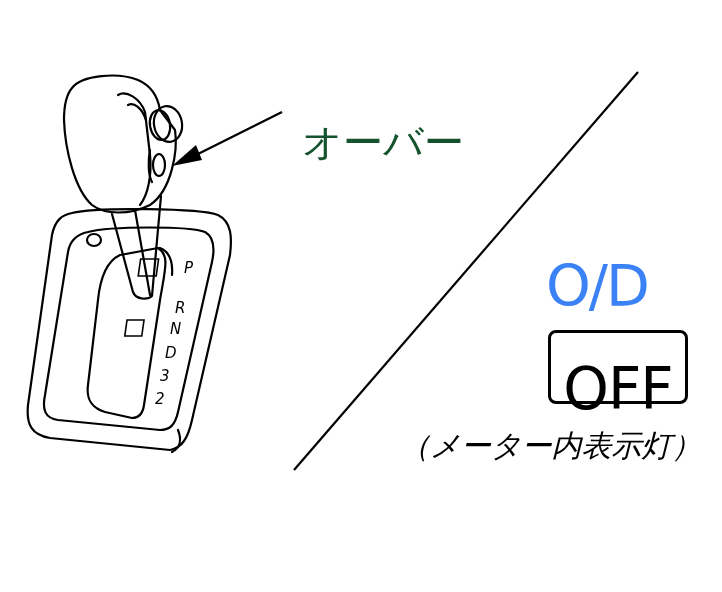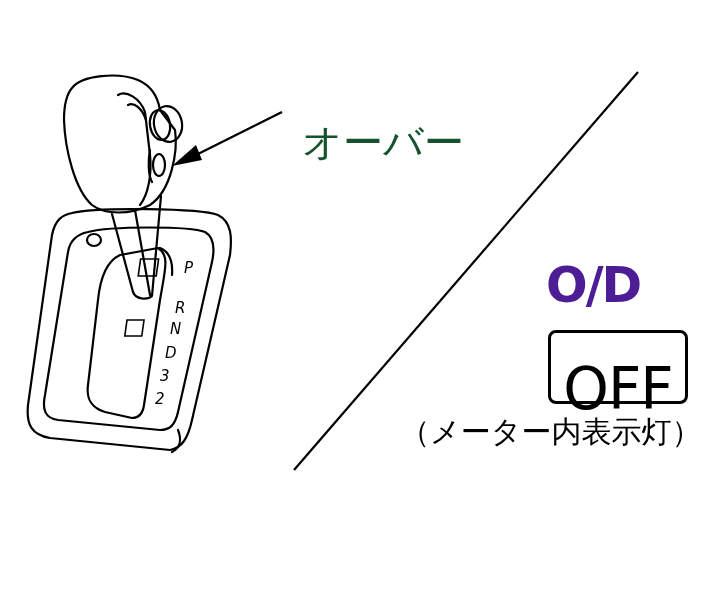--- a/index.html
+++ b/index.html
@@ -1,23 +1,23 @@
 <!DOCTYPE html>
 <html><head>
   <meta charset="utf-8">
   <style>
     html, body { margin: 0; padding: 0; background: #ffffff; }
     #canvas { position: relative; width: 722px; height: 592px; background: #ffffff; overflow: hidden; }
     svg.art { position: absolute; left: 0; top: 0; }
     .callout { position: absolute; left: 302px; top: 84px; font-family: "DejaVu Sans", sans-serif; font-size: 40px; line-height: 32px; color: #14532d; letter-spacing: 0px; margin-top: 42px; }
     .callout div { white-space: nowrap; }
-    .od-title { position: absolute; left: 546px; top: 246px; font-family: "DejaVu Sans", sans-serif; font-size: 49px; line-height: 80px; color: #4c1d95; letter-spacing: -2px; font-weight: bold; }
+    .od-title { position: absolute; left: 546px; top: 246px; font-family: "DejaVu Sans", sans-serif; font-size: 57px; line-height: 80px; color: #3b82f6; letter-spacing: -2px; }
     .od-box { position: absolute; left: 548px; top: 330px; width: 140px; height: 74px; border: 3px solid #000; border-radius: 8px; box-sizing: border-box; display: flex; align-items: center; justify-content: center; }
     .od-box span { font-family: "DejaVu Sans", sans-serif; font-size: 58px; line-height: 60px; color: #000; letter-spacing: -1px; margin-top: 44px; }
-    .caption { position: absolute; left: 400px; top: 414px; font-family: "DejaVu Sans", sans-serif; font-size: 30px; line-height: 36px; color: #000; white-space: nowrap; }
+    .caption { position: absolute; left: 400px; top: 428px; font-family: "DejaVu Sans", sans-serif; font-size: 30px; line-height: 36px; color: #000; white-space: nowrap; font-style: italic; }
     .gate-label { font-family: "DejaVu Sans", sans-serif; font-style: italic; font-size: 15px; fill: #000; }
   </style>
 </head>
 <body>
 
 <div id="canvas">
 
   <svg class="art" width="722" height="592" viewBox="0 0 722 592">
     <g fill="none" stroke="#000" stroke-width="2.2" stroke-linejoin="round" stroke-linecap="round">
 

